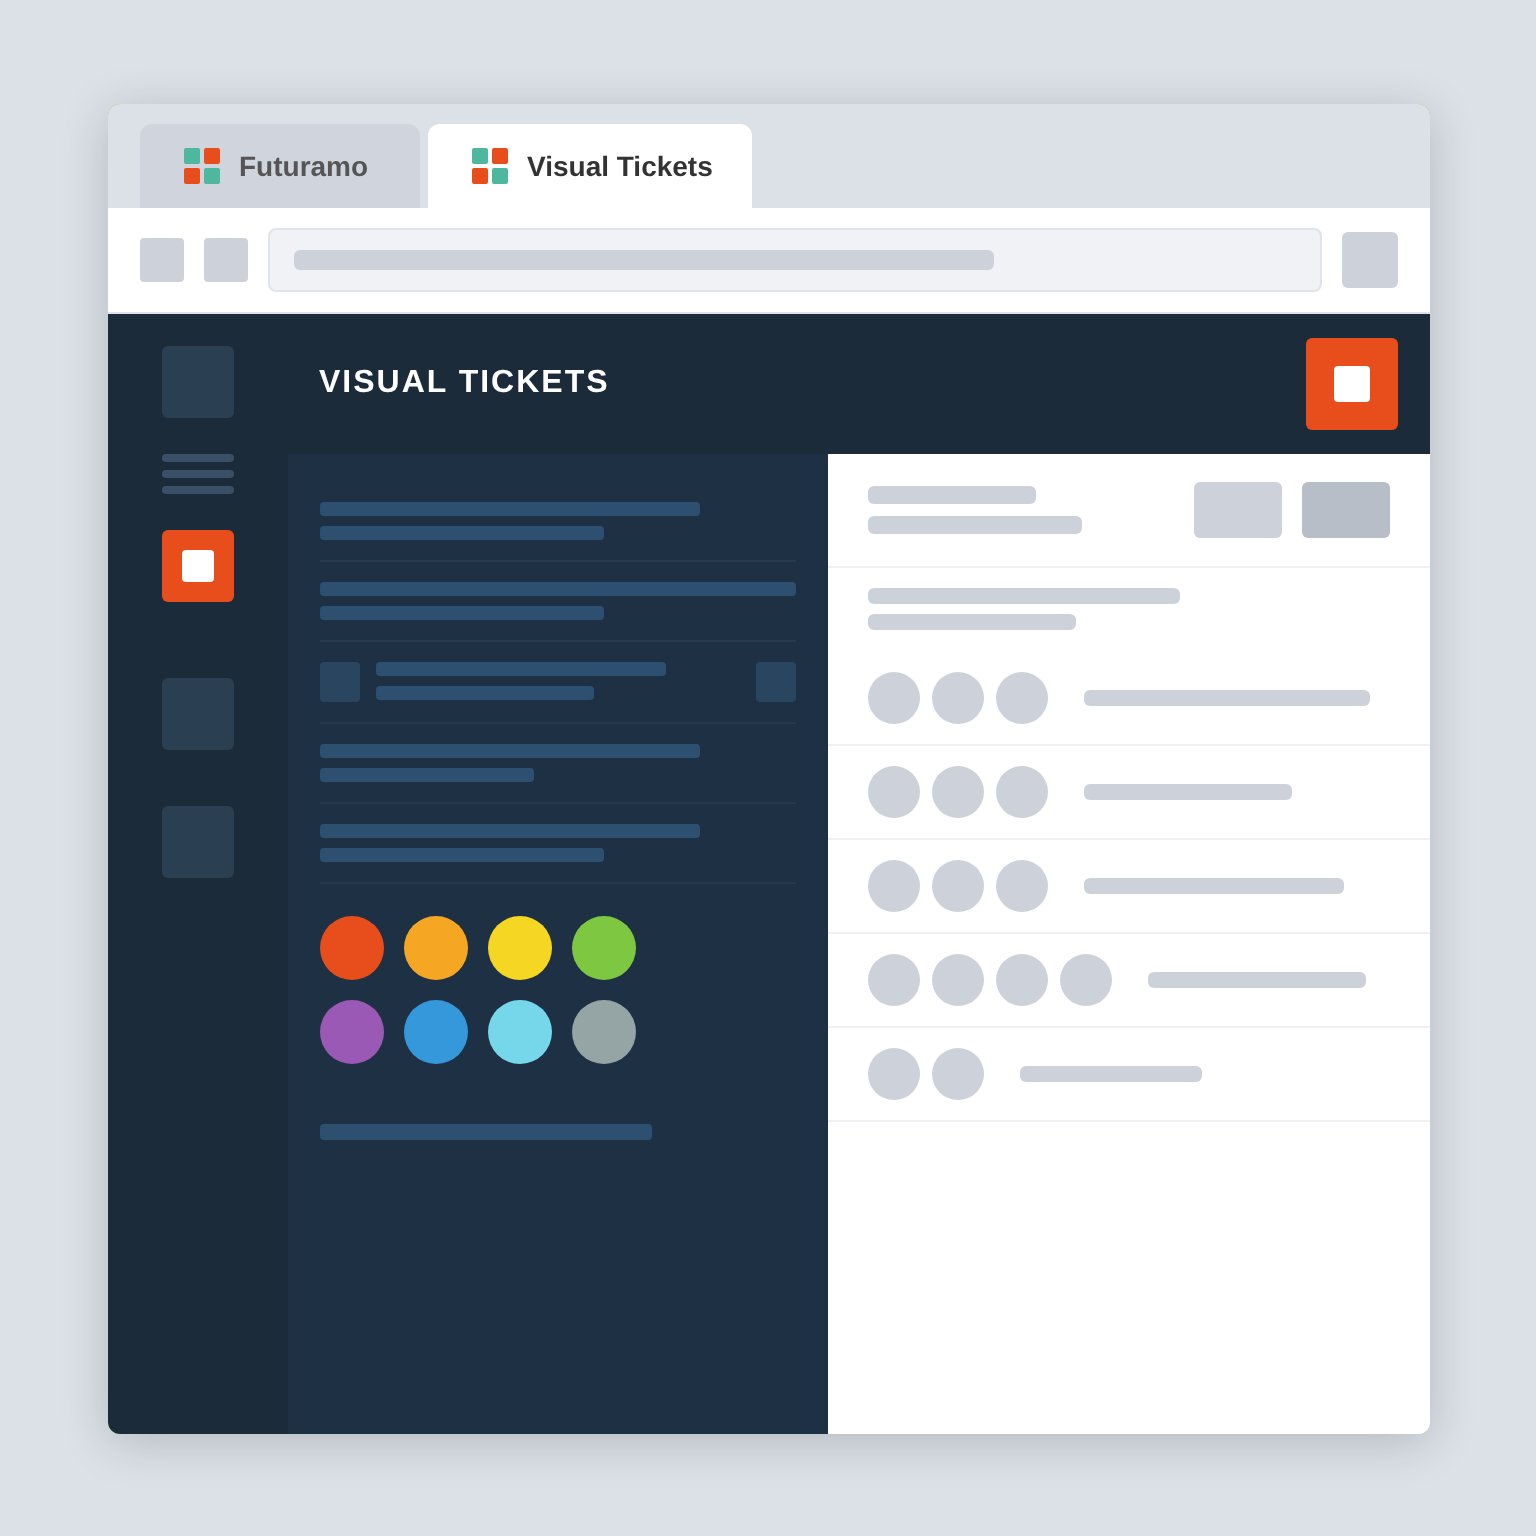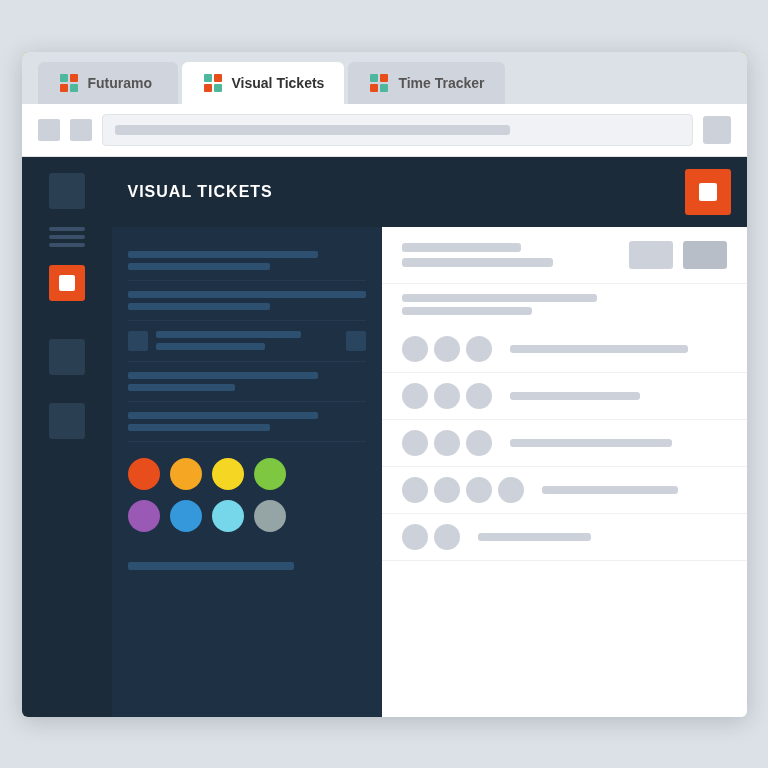--- a/index.html
+++ b/index.html
@@ -8,21 +8,21 @@
       background: #dce1e8;
       display: flex;
       justify-content: center;
       align-items: center;
       width: 768px;
       height: 768px;
       font-family: Arial, sans-serif;
     }
 
     .browser-window {
-      width: 725px;
+      width: 661px;
       background: #84cc16;
       border-radius: 6px;
       box-shadow: 0 4px 24px rgba(0,0,0,0.18);
       overflow: hidden;
     }
 
     
     .tab-bar {
       display: flex;
       align-items: flex-end;
@@ -375,29 +375,20 @@
     </div>
     <div class="tab active">
       <svg class="tab-icon" viewBox="0 0 22 22">
         <rect x="2" y="2" width="8" height="8" rx="1" fill="#4db89e"></rect>
         <rect x="12" y="2" width="8" height="8" rx="1" fill="#e84e1b"></rect>
         <rect x="2" y="12" width="8" height="8" rx="1" fill="#e84e1b"></rect>
         <rect x="12" y="12" width="8" height="8" rx="1" fill="#4db89e"></rect>
       </svg>
       <span class="tab-label">Visual Tickets</span>
     </div>
-    <div class="tab">
-      <svg class="tab-icon" viewBox="0 0 22 22">
-        <rect x="2" y="2" width="8" height="8" rx="1" fill="#4db89e"></rect>
-        <rect x="12" y="2" width="8" height="8" rx="1" fill="#e84e1b"></rect>
-        <rect x="2" y="12" width="8" height="8" rx="1" fill="#e84e1b"></rect>
-        <rect x="12" y="12" width="8" height="8" rx="1" fill="#4db89e"></rect>
-      </svg>
-      <span class="tab-label">Time Tracker</span>
-    </div>
   </div>
 
   <div class="toolbar">
     <div class="toolbar-square"></div>
     <div class="toolbar-square"></div>
     <div class="toolbar-search">
       <div class="search-bar-fill"></div>
     </div>
     <div class="toolbar-btn"></div>
   </div>

